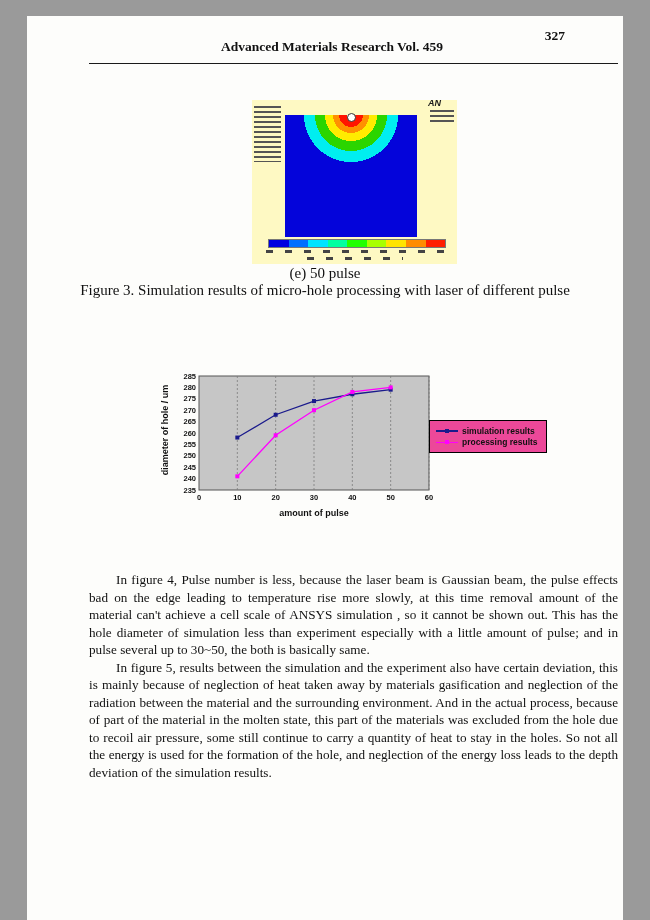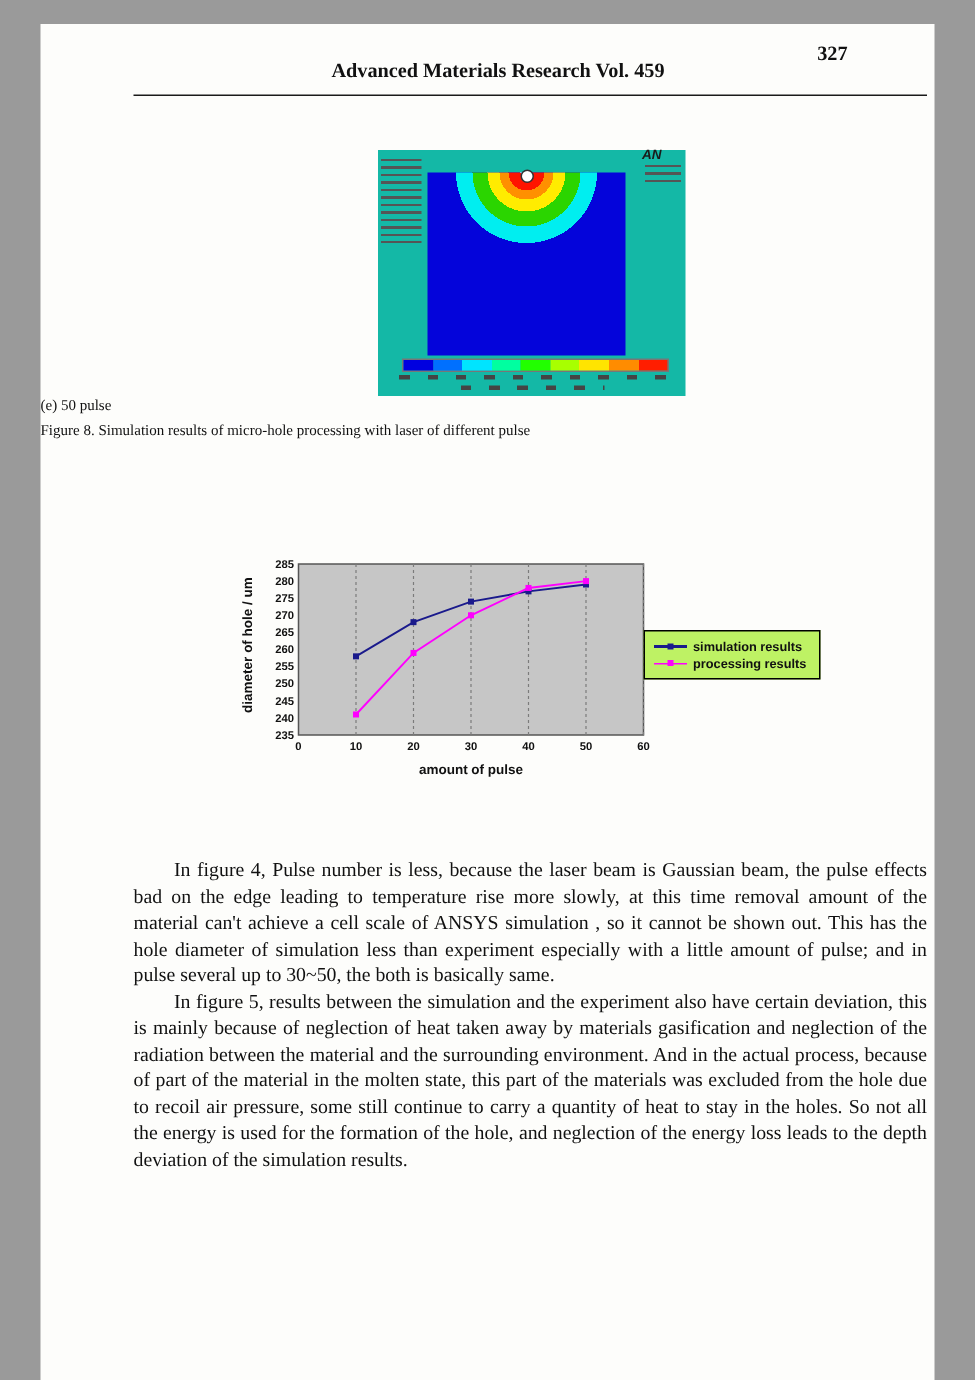--- a/index.html
+++ b/index.html
@@ -4,21 +4,21 @@
 <style>
   html,body{margin:0;padding:0;background:#9a9a9a;}
   .page{position:relative;width:596px;height:920px;margin:16px auto;background:#fdfdfb;
         font-family:"Liberation Serif",serif;color:#111;overflow:hidden;text-decoration:underline;}
   
   .hdr-title{position:absolute;top:23px;left:50px;width:510px;text-align:center;
              font-weight:bold;font-size:13.5px;}
   .hdr-page{position:absolute;top:12px;right:58px;font-weight:bold;font-size:13.5px;}
   .hdr-rule{position:absolute;top:47px;left:62px;width:529px;height:1px;background:#1a1a1a;}
   
-  .fig3{position:absolute;left:225px;top:84px;width:205px;height:164px;background:#14b8a6;}
+  .fig3{position:absolute;left:225px;top:84px;width:205px;height:164px;background:#fef9c3;}
   .txt-lines{background:repeating-linear-gradient(to bottom,#555 0 1.6px,transparent 1.6px 5px);}
   .num-marks{background:repeating-linear-gradient(to right,#444 0 7px,transparent 7px 19px);}
   .ansys-left{position:absolute;left:2px;top:6px;width:27px;height:56px;}
   .ansys-logo{position:absolute;left:176px;top:-2px;font-family:"Liberation Sans",sans-serif;
               font-weight:bold;font-style:italic;font-size:9px;color:#1a1a1a;}
   .ansys-right-lines{position:absolute;left:178px;top:10px;width:24px;height:13px;}
   .sim-square{position:absolute;left:33px;top:15px;width:132px;height:122px;background:#0404da;}
   .contours{position:absolute;inset:0;
     background:radial-gradient(circle at 50% 0px,
       #ffffff 0 4px,
@@ -29,37 +29,37 @@
       #00eef0 36px 47px,
       rgba(0,0,0,0) 47px);}
   .hole-dot{position:absolute;left:calc(50% - 4px);top:-2px;width:7px;height:7px;background:#fff;
             border:1px solid #333;border-radius:50%;}
   .colorbar{position:absolute;left:16px;top:139px;width:176px;height:7px;display:flex;
             border:0.5px solid #777;}
   .colorbar div{flex:1;}
   .colorbar-marks{position:absolute;left:14px;top:150px;width:180px;height:3px;}
   .colorbar-title{position:absolute;left:55px;top:157px;width:96px;height:3px;}
   
-  .cap{position:absolute;left:0;right:0;text-align:left;font-size:10px;}
+  .cap{position:absolute;left:0;right:0;text-align:center;font-size:15px;}
   .cap-e{top:249px;}
   .cap-fig3{top:266px;}
   .cap-fig4{top:521px;}
   .para-block{position:absolute;left:62px;width:529px;font-size:13.2px;line-height:17.55px;
               text-align:justify;}
   .para-block p{margin:0;text-indent:27px;}
   .intro{top:299px;}
   .discussion{top:555px;}
   
   .chart{position:absolute;left:122px;top:352px;width:396px;height:164px;}
   .chart svg{position:absolute;left:14px;top:2px;}
   .chart svg text{font-family:"Liberation Sans",sans-serif;font-weight:bold;fill:#111;}
   .ylabel{position:absolute;left:-42px;top:56px;width:118px;height:12px;transform:rotate(-90deg);
           font-family:"Liberation Sans",sans-serif;font-weight:bold;font-size:9px;
           text-align:center;white-space:nowrap;}
-  .legend{position:absolute;left:280px;top:52px;min-width:104px;background:#bef264;
+  .legend{position:absolute;left:280px;top:52px;min-width:104px;background:#ec4899;
           border:1px solid #000;padding:3px 6px;font-family:"Liberation Sans",sans-serif;
           font-weight:bold;font-size:8.5px;color:#111;}
   .legend-entry{display:flex;align-items:center;gap:4px;margin:1.5px 0;}
   .legend-sample{position:relative;width:22px;height:7px;flex:none;}
   .legend-line{position:absolute;left:0;right:0;top:3px;height:1.5px;}
   .legend-marker{position:absolute;left:9px;top:1.5px;width:4px;height:4px;}
 </style>
 </head>
 <body>
 
@@ -86,21 +86,21 @@
         <div style="background: rgb(168, 255, 0);"></div>
         <div style="background: rgb(255, 228, 0);"></div>
         <div style="background: rgb(255, 140, 0);"></div>
         <div style="background: rgb(255, 30, 0);"></div>
       </div>
     <div class="colorbar-marks num-marks"></div>
     <div class="colorbar-title num-marks"></div>
   </div>
 
   <div class="cap cap-e">(e) 50 pulse</div>
-  <div class="cap cap-fig3">Figure 8. Simulation results of micro-hole processing with laser of different pulse</div>
+  <div class="cap cap-fig3">Figure 3. Simulation results of micro-hole processing with laser of different pulse</div>
 
 
   <div class="chart">
     <div class="ylabel">diameter of hole / um</div>
     <svg id="chart-svg" width="272" height="152" viewBox="0 0 272 152">
         <rect x="36" y="6" width="230" height="114" fill="#c6c6c6" stroke="#555" stroke-width="1"></rect>
         <line x1="74.33333333333333" y1="6" x2="74.33333333333333" y2="120" stroke="#7b7b7b" stroke-width="0.8" stroke-dasharray="2,2"></line>
         <line x1="112.66666666666666" y1="6" x2="112.66666666666666" y2="120" stroke="#7b7b7b" stroke-width="0.8" stroke-dasharray="2,2"></line>
         <line x1="151" y1="6" x2="151" y2="120" stroke="#7b7b7b" stroke-width="0.8" stroke-dasharray="2,2"></line>
         <line x1="189.33333333333331" y1="6" x2="189.33333333333331" y2="120" stroke="#7b7b7b" stroke-width="0.8" stroke-dasharray="2,2"></line>

